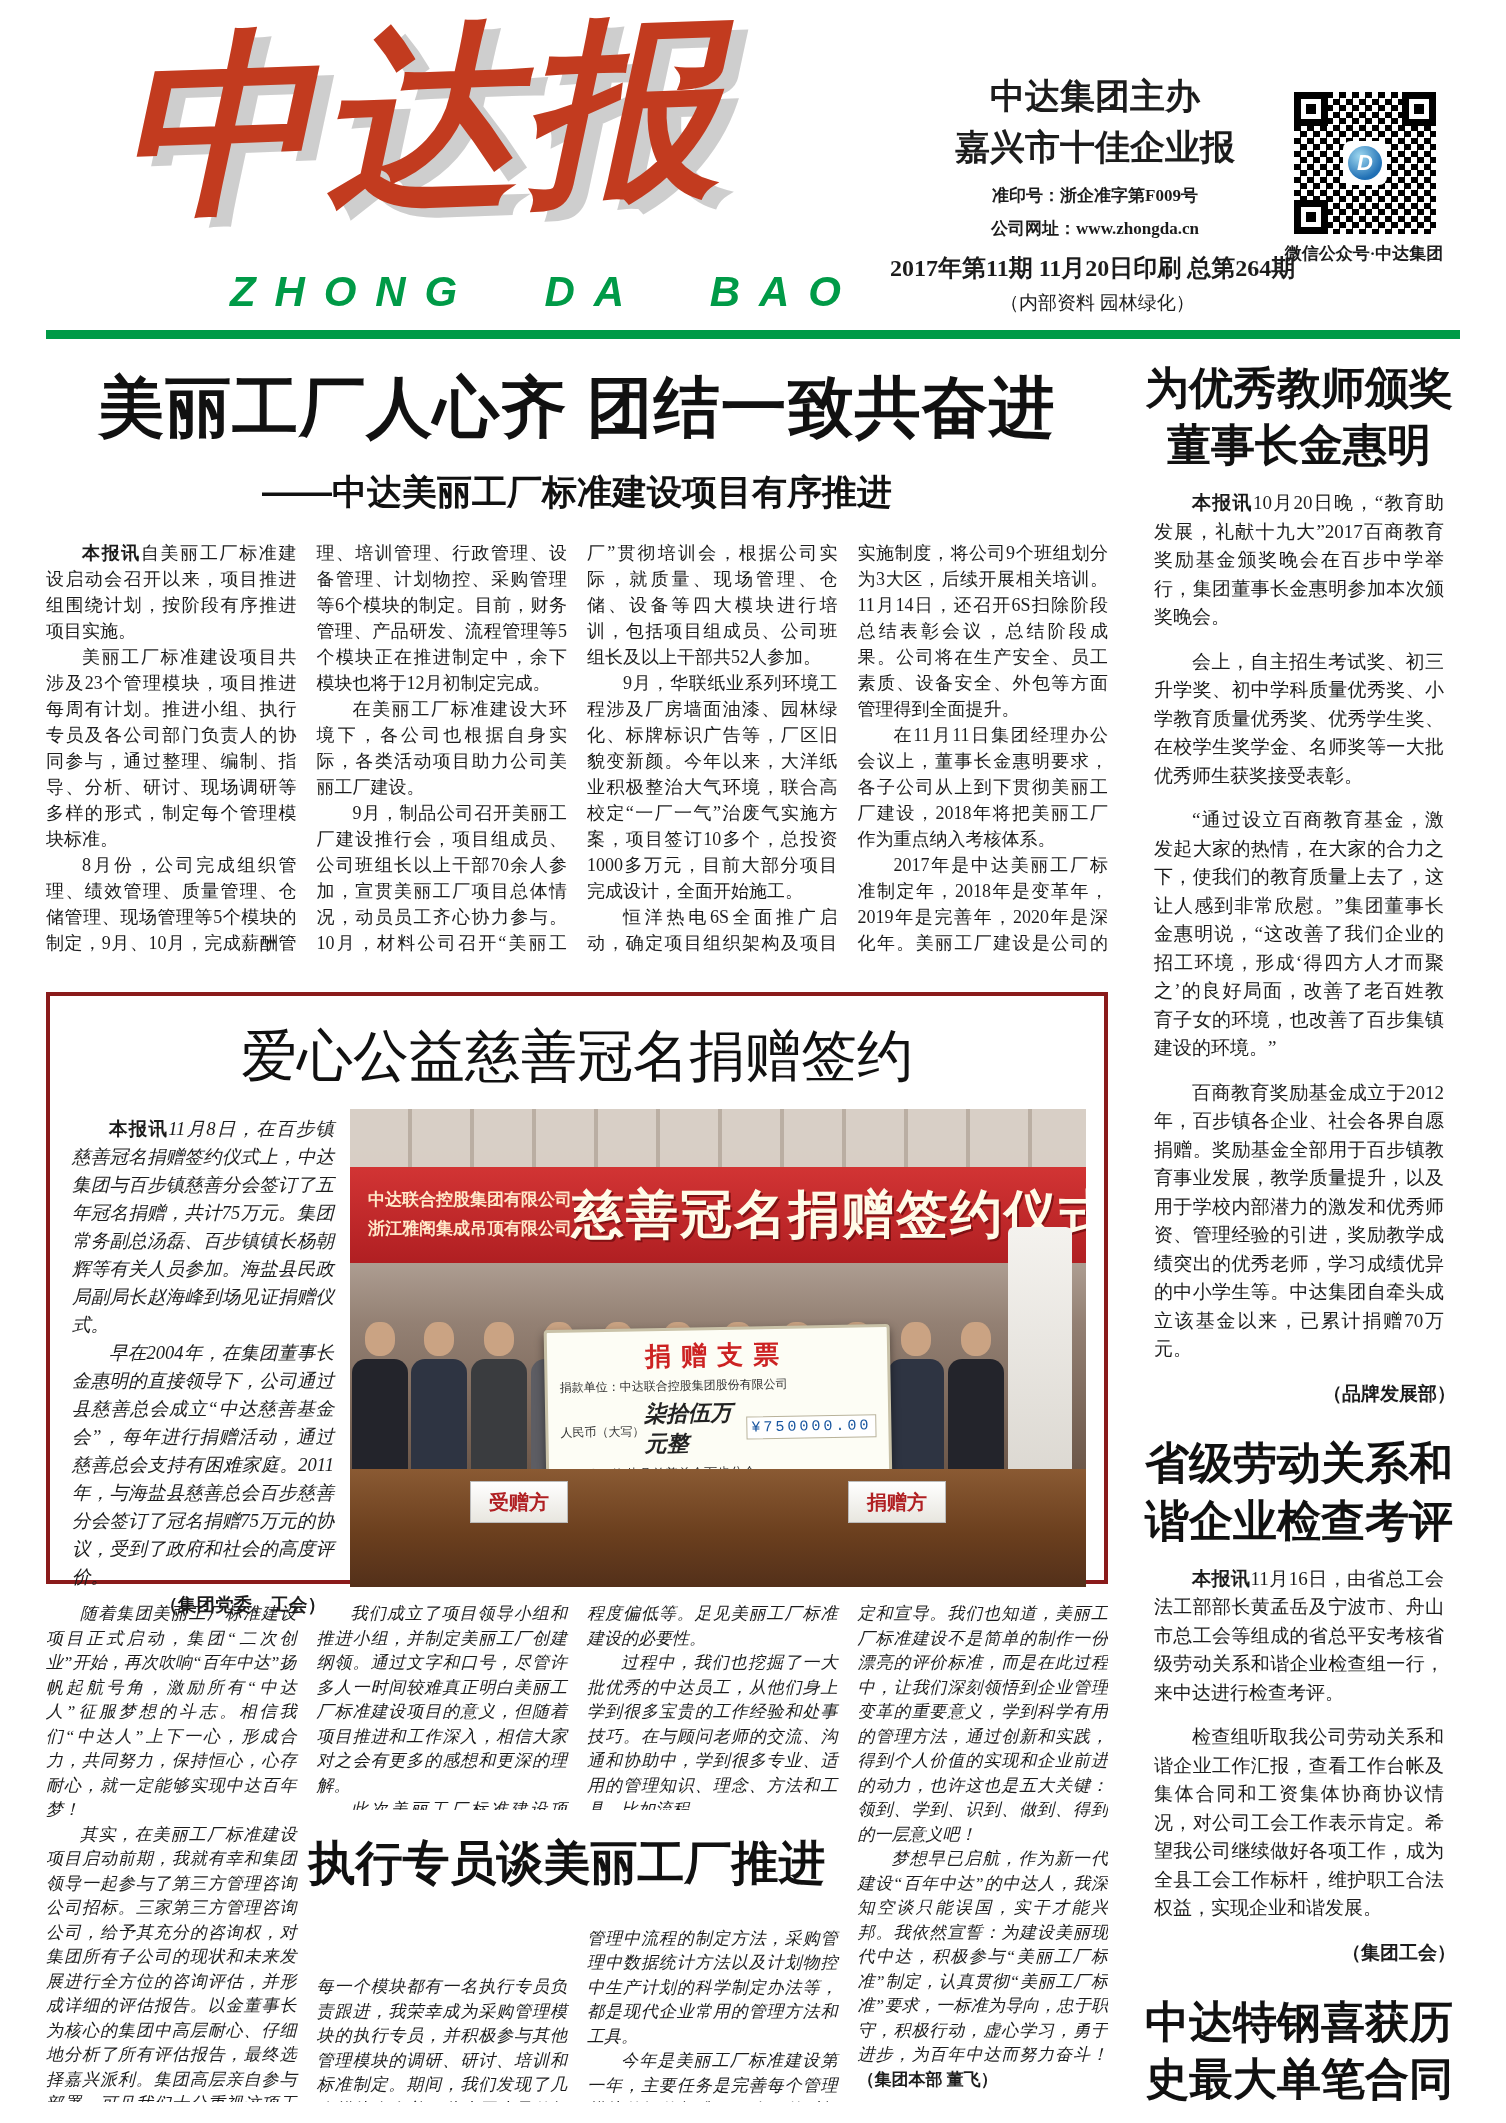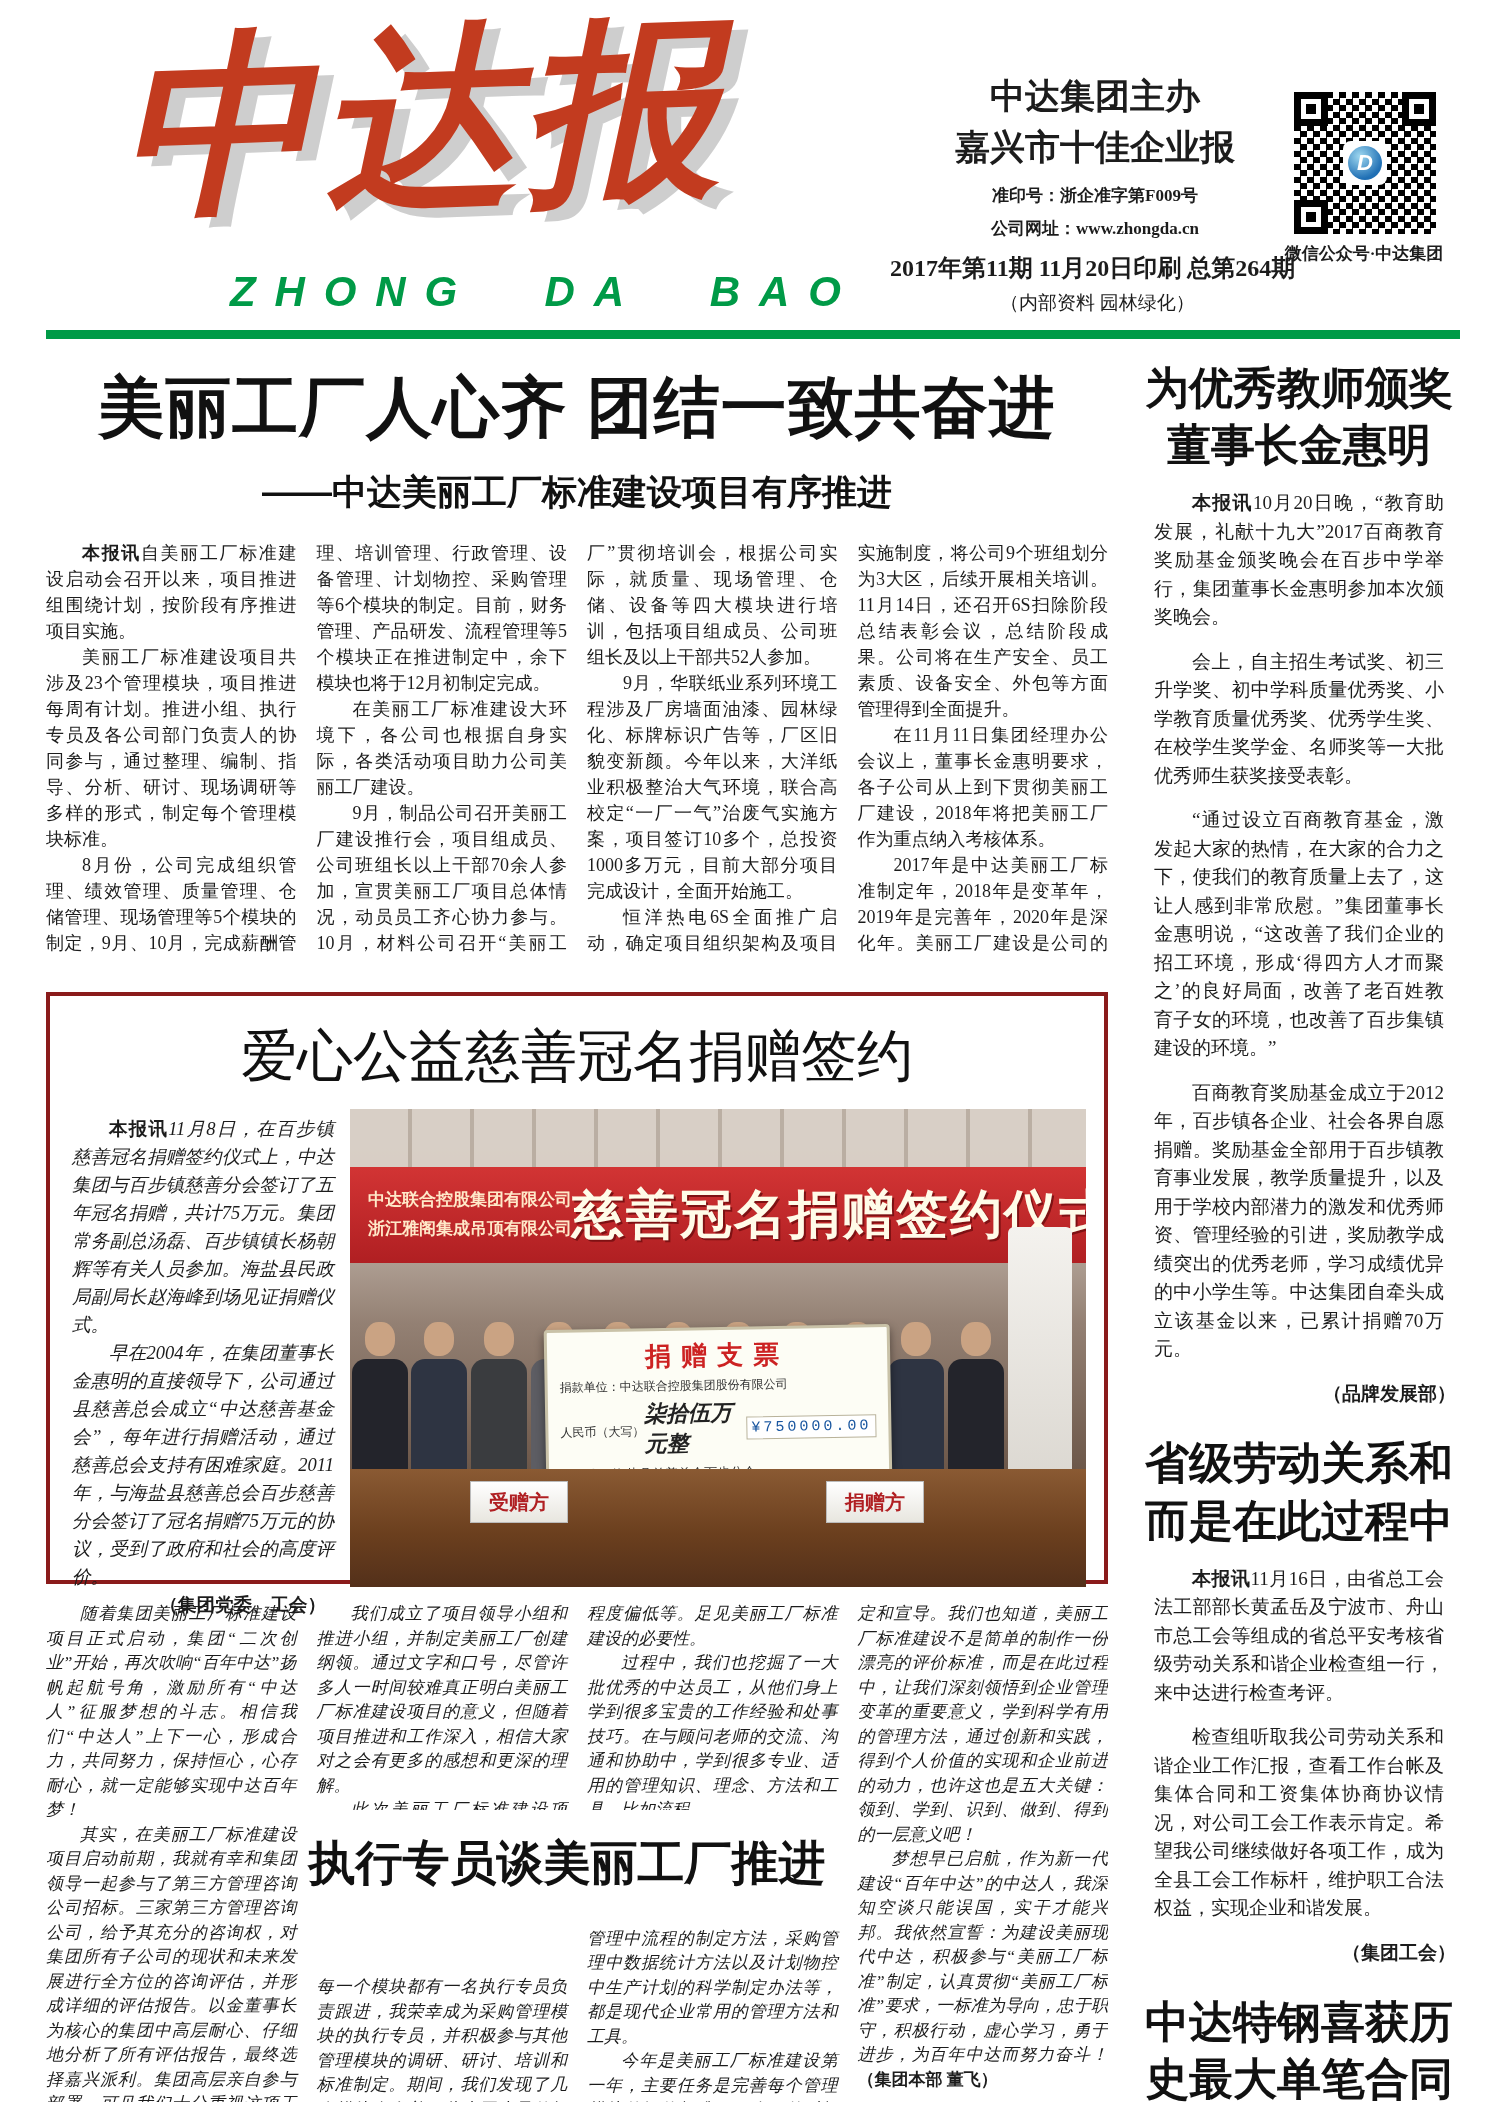--- a/index.html
+++ b/index.html
@@ -80,21 +80,21 @@
   .cheque-line{font-size:12px;color:#333;margin-top:4px;}
   .cheque-amount{display:flex;align-items:center;margin-top:4px;}
   .cheque-amount .cn{flex:1;font-size:22px;font-weight:bold;font-style:italic;color:#222;}
   .cheque-amount .num{background:#fff;border:1px solid #b9b39a;color:#1a57a0;font-size:15px;letter-spacing:3px;padding:2px 4px;font-family:"Liberation Mono",monospace;}
   .cheque-payee{font-size:13px;color:#333;margin-top:6px;}
   .table-front{position:absolute;left:0;right:0;bottom:0;height:118px;
      background:linear-gradient(#8a5a33,#6b3f1e 55%,#53301a);}
   .tent{position:absolute;bottom:64px;width:96px;height:40px;background:linear-gradient(#ffffff,#e8e6df);
      border:1px solid #bbb;display:flex;align-items:center;justify-content:center;
      font-weight:bold;font-size:20px;color:#b01f22;font-family:"Liberation Sans",sans-serif;}
-  .tent.left{left:120px;} .tent.right{right:162px;margin-top:38px;}
+  .tent.left{left:120px;} .tent.right{right:140px;margin-top:38px;}
 
   
   .essay{position:relative;margin-top:18px;height:500px;display:grid;grid-template-columns:repeat(4,1fr);column-gap:20px;overflow:hidden;}
   .essay .ecol{font-style:italic;font-size:17px;line-height:24.5px;text-align:justify;}
   .essay p{margin:0;text-indent:2em;}
   .essay p.noindent{text-indent:0;}
   .essay .gap2{height:128px;} .essay .gap3{height:104px;}
   .essay-headline{position:absolute;left:254px;top:208px;width:534px;text-align:center;
      font-family:"Liberation Sans",sans-serif;font-style:normal;font-weight:900;font-size:47px;color:#111;
      background:#fff;padding:22px 0;white-space:nowrap;}
@@ -276,21 +276,21 @@
           <p>会上，自主招生考试奖、初三升学奖、初中学科质量优秀奖、小学教育质量优秀奖、优秀学生奖、在校学生奖学金、名师奖等一大批优秀师生获奖接受表彰。</p>
           <p>“通过设立百商教育基金，激发起大家的热情，在大家的合力之下，使我们的教育质量上去了，这让人感到非常欣慰。”集团董事长金惠明说，“这改善了我们企业的招工环境，形成‘得四方人才而聚之’的良好局面，改善了老百姓教育子女的环境，也改善了百步集镇建设的环境。”</p>
           <p>百商教育奖励基金成立于2012年，百步镇各企业、社会各界自愿捐赠。奖励基金全部用于百步镇教育事业发展，教学质量提升，以及用于学校内部潜力的激发和优秀师资、管理经验的引进，奖励教学成绩突出的优秀老师，学习成绩优异的中小学生等。中达集团自牵头成立该基金以来，已累计捐赠70万元。</p>
           <div class="side-sig">（品牌发展部）</div>
         </div>
       </div>
 
       <div class="side-article">
         <h2 class="side-headline">
           <span style="display:block">省级劳动关系和</span>
-          <span style="display:block">而是在此过程中</span>
+          <span style="display:block">谐企业检查考评</span>
         </h2>
         <div class="side-body">
           <p><b class="lead">本报讯</b><span>11月16日，由省总工会法工部部长黄孟岳及宁波市、舟山市总工会等组成的省总平安考核省级劳动关系和谐企业检查组一行，来中达进行检查考评。</span></p>
           <p>检查组听取我公司劳动关系和谐企业工作汇报，查看工作台帐及集体合同和工资集体协商协议情况，对公司工会工作表示肯定。希望我公司继续做好各项工作，成为全县工会工作标杆，维护职工合法权益，实现企业和谐发展。</p>
           <div class="side-sig">（集团工会）</div>
         </div>
       </div>
 
       <div class="side-article">
         <h2 class="side-headline">

